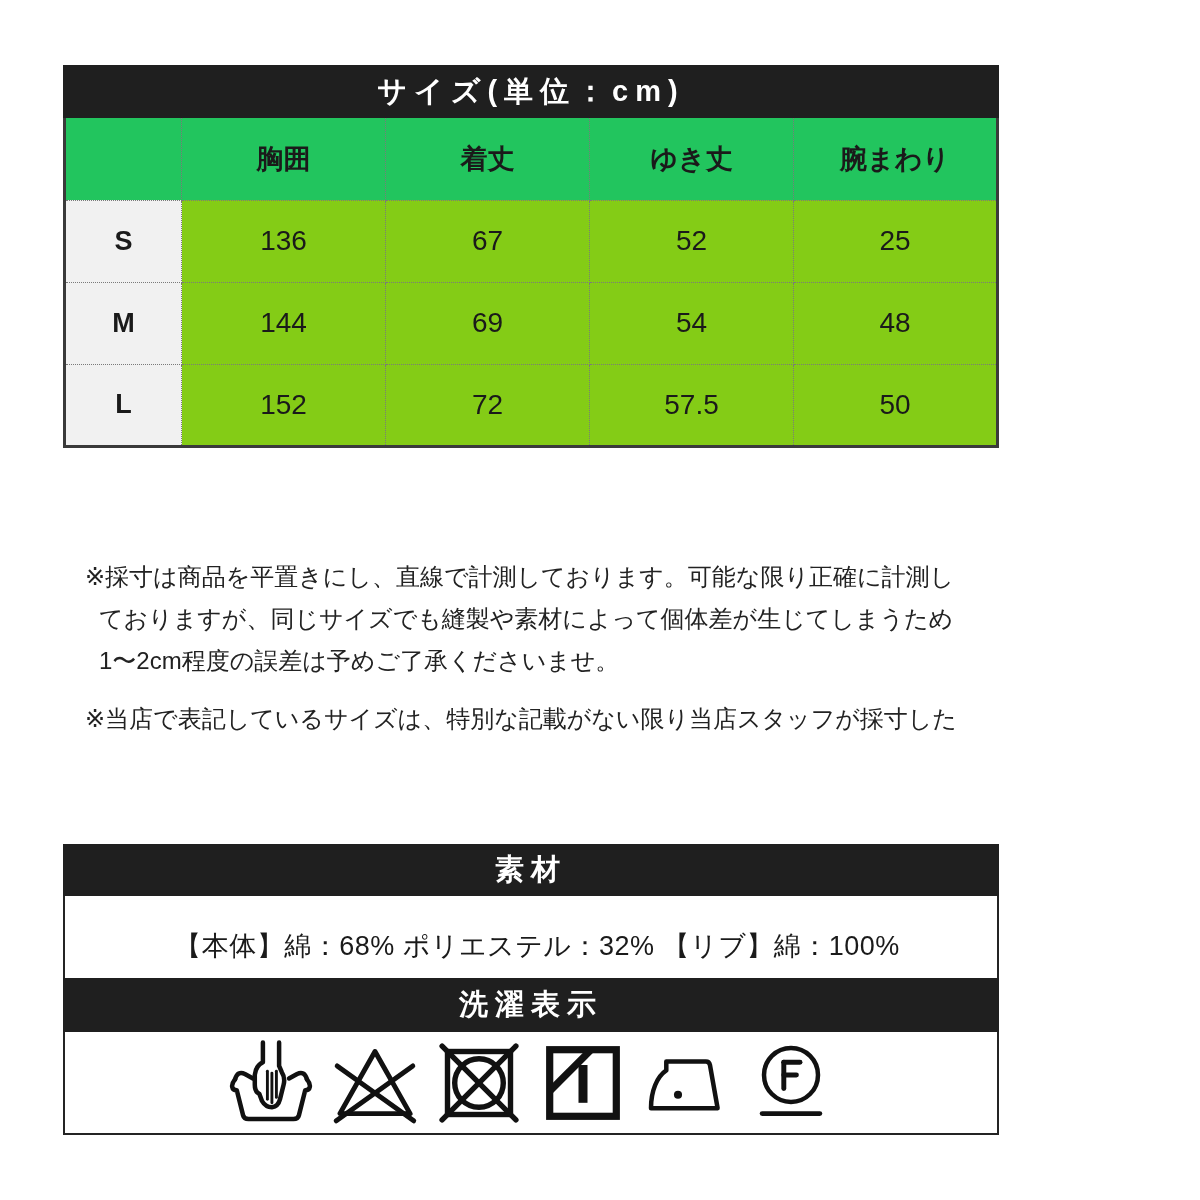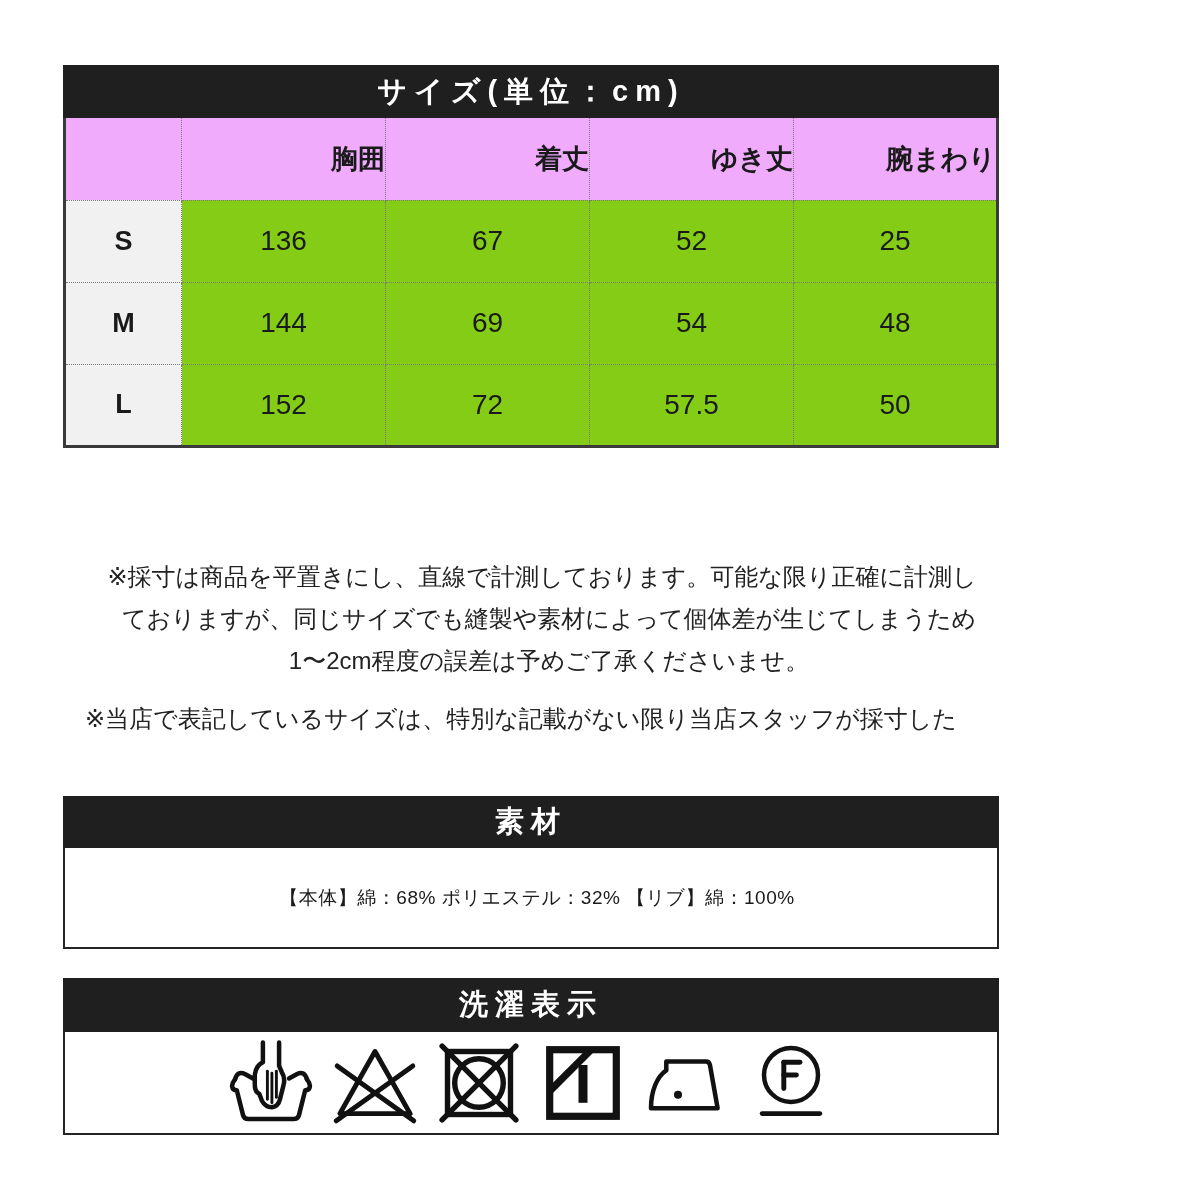--- a/index.html
+++ b/index.html
@@ -14,38 +14,38 @@
   .bar-title { height:53px; font-size:29px; letter-spacing:7px; }
 
   
   .size-table-wrap { top:65px; }
   table.size { width:100%; border-collapse:collapse; table-layout:fixed;
     border-left:3px solid #3a3a3a; border-right:3px solid #3a3a3a;
     border-bottom:3px solid #3a3a3a; }
   table.size col.c0 { width:117px; }
   table.size th, table.size td { border:1px dotted #7a7a7a; text-align:center;
     vertical-align:middle; height:82px; }
-  table.size tr.hdr th { border-top:none; background:#f0abfc; font-weight:bold;
-    font-size:27px;text-align:right; }
+  table.size tr.hdr th { border-top:none; background:#22c55e; font-weight:bold;
+    font-size:27px; }
   table.size td.sizecol { background:#f1f1f1; font-weight:bold; font-size:27px; }
   table.size td.val { background:#84cc16; font-weight:normal; font-size:28px;text-align:center; }
 
   
-  .notes1 { top:556px;text-align:center; }
+  .notes1 { top:556px; }
   .notes2 { top:698px; }
   .note-line { margin-left:22px; font-size:24px; line-height:42px; color:#222; }
   .note-line.cont { margin-left:36px; }
 
   
-  .material { top:796px; }
+  .material { top:844px; }
   .washing { top:978px; }
   .box-body { border:2px solid #242424; border-top:none; background:#ffffff;
     display:flex; align-items:center; justify-content:center; }
   .material .bar { height:52px; }
-  .material .box-body { height:101px; font-size:19px; letter-spacing:0.5px;padding-left:12px; }
+  .material .box-body { height:101px; font-size:27px; letter-spacing:0.5px;padding-left:12px; }
   .washing .bar { height:54px; }
   .washing .box-body { height:103px; gap:14px; }
   .laundry-icon { width:90px; height:90px; flex:0 0 auto; }
 </style>
 </head>
 <body>
 
 <div class="page">
 
   <div class="section size-table-wrap">

